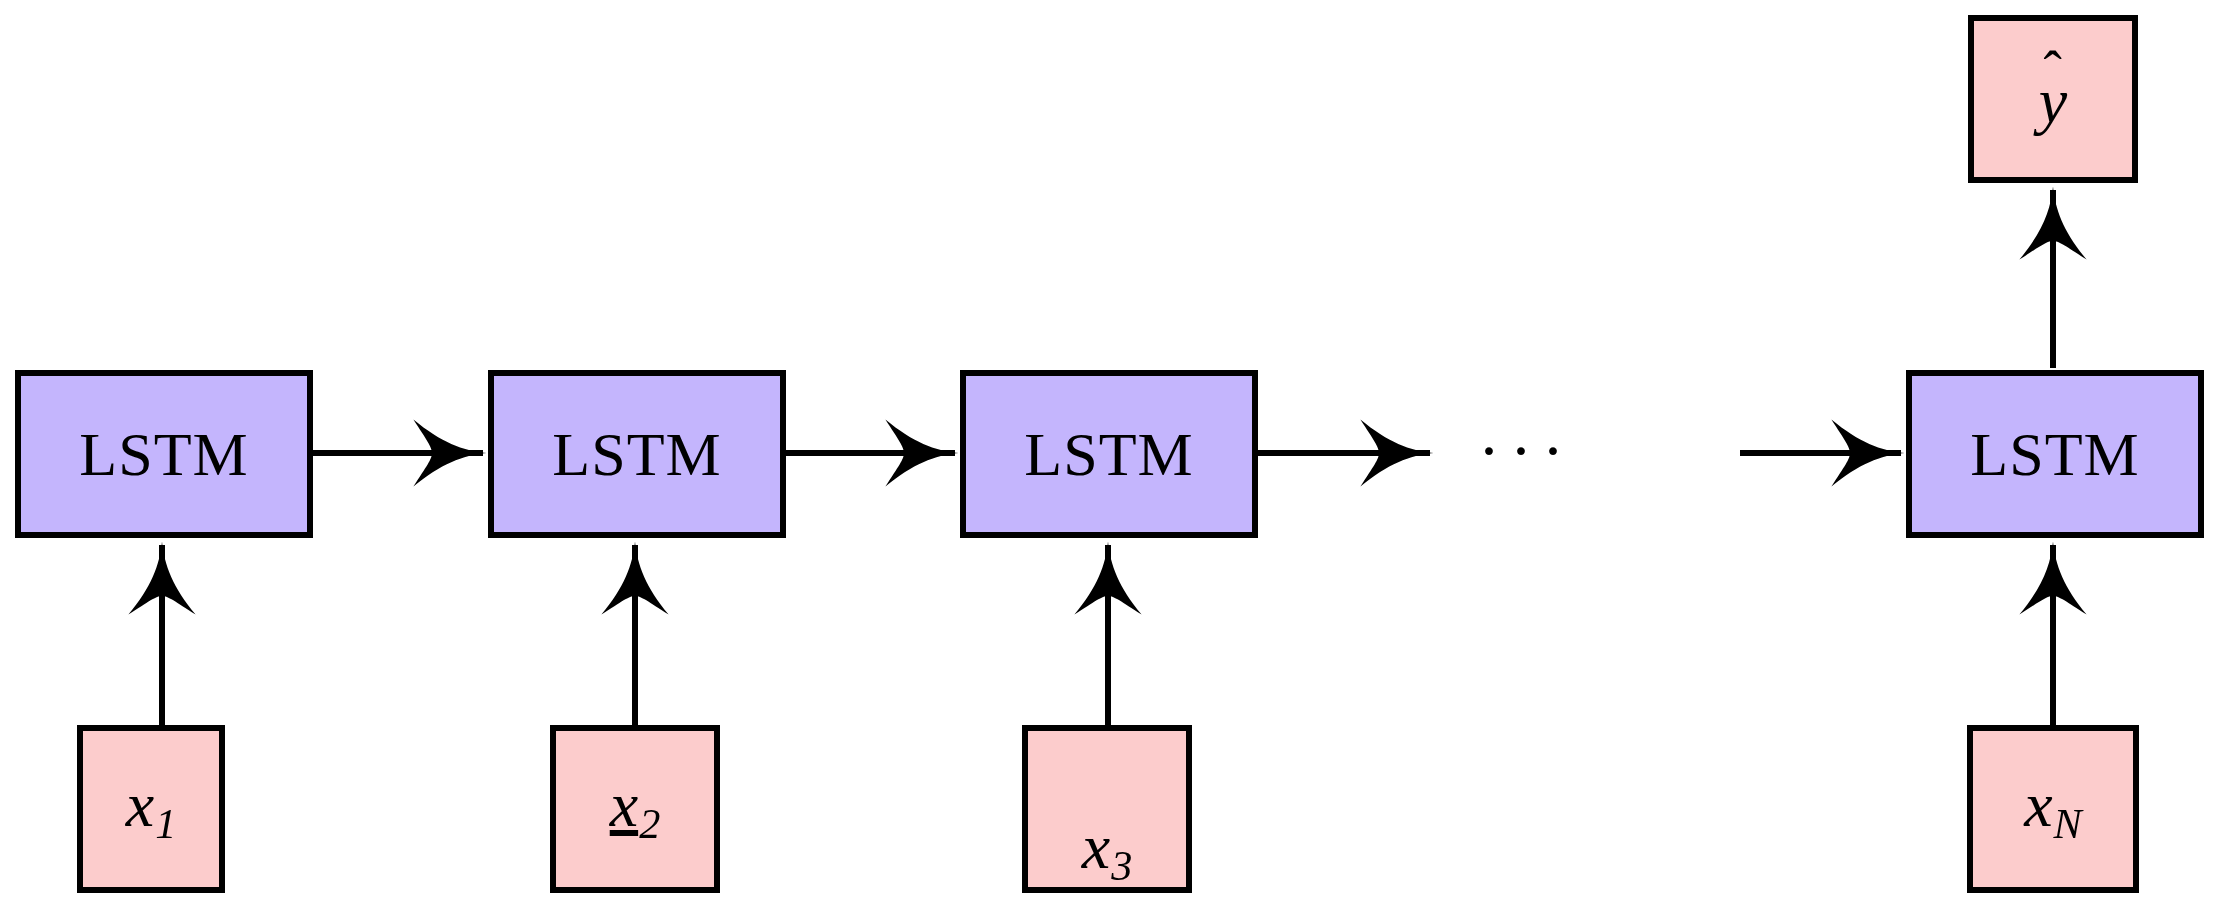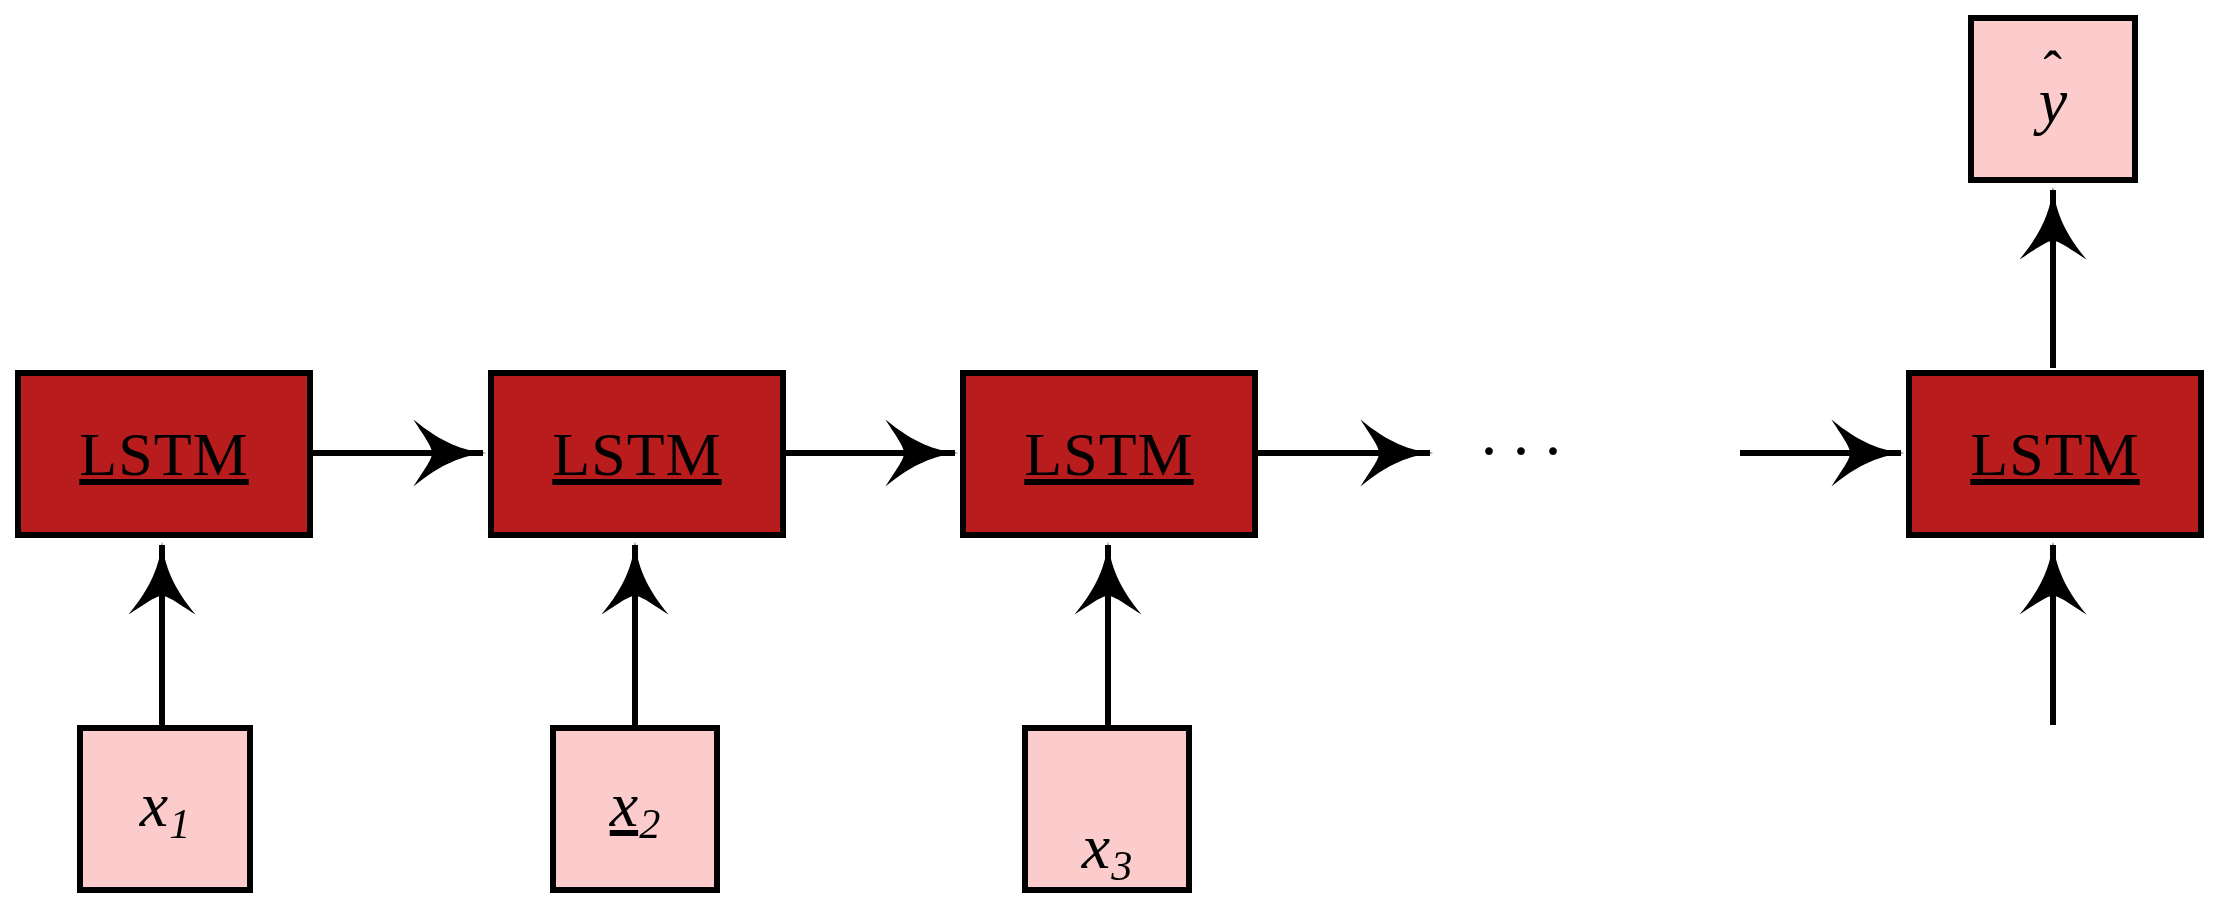--- a/index.html
+++ b/index.html
@@ -27,22 +27,21 @@
   .node {
     position: absolute;
     box-sizing: border-box;
     border: 6px solid #000000;
     display: flex;
     align-items: center;
     justify-content: center;
     line-height: 1;
   }
   .node.lstm {
-    background: #b91c1c;
-    text-decoration: underline;
+    background: #c4b5fd;
   }
   .node.io {
     background: #fccccc;
   }
   .node-label {
     font-family: "Liberation Serif", "DejaVu Serif", serif;
     color: #000000;
     white-space: nowrap;
   }
   .lstm .node-label {
@@ -126,38 +125,43 @@
   <div class="node lstm" style="left:960px; top:370px; width:298px; height:168px;">
     <span class="node-label">LSTM</span>
   </div>
 
   <div class="node lstm" style="left:1906px; top:370px; width:298px; height:168px;">
     <span class="node-label">LSTM</span>
   </div>
 
   <div class="ellipsis" style="left:1478px; top:418px;">···</div>
 
-  <div class="node io" style="left:77px; top:725px; width:176px; height:168px;">
+  <div class="node io" style="left:77px; top:725px; width:148px; height:168px;">
     <span class="node-label">
       <span class="mathvar">x</span><span class="mathsub">1</span>
     </span>
   </div>
 
   <div class="node io" style="left:550px; top:725px; width:170px; height:168px;text-decoration:underline;">
     <span class="node-label">
       <span class="mathvar">x</span><span class="mathsub">2</span>
     </span>
   </div>
 
   <div class="node io" style="left:1022px; top:725px; width:170px; height:168px;align-items:flex-end;">
     <span class="node-label">
       <span class="mathvar">x</span><span class="mathsub">3</span>
     </span>
   </div>
 
+  <div class="node io" style="left:1967px; top:725px; width:172px; height:168px;">
+    <span class="node-label">
+      <span class="mathvar">x</span><span class="mathsub upright-n">N</span>
+    </span>
+  </div>
 
   <div class="node io" style="left:1968px; top:15px; width:170px; height:168px;">
     <span class="node-label">
       <span class="hat-wrap">
         <span class="hat">ˆ</span><span class="mathvar">y</span>
       </span>
     </span>
   </div>
 
 </div>

